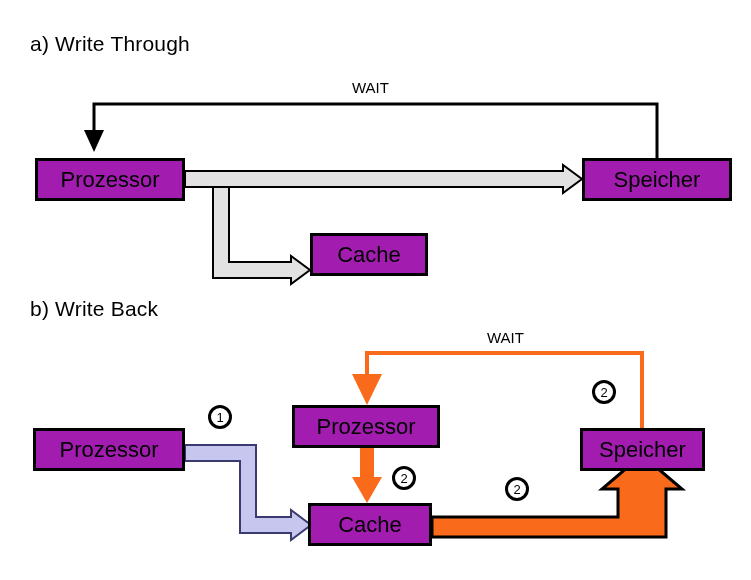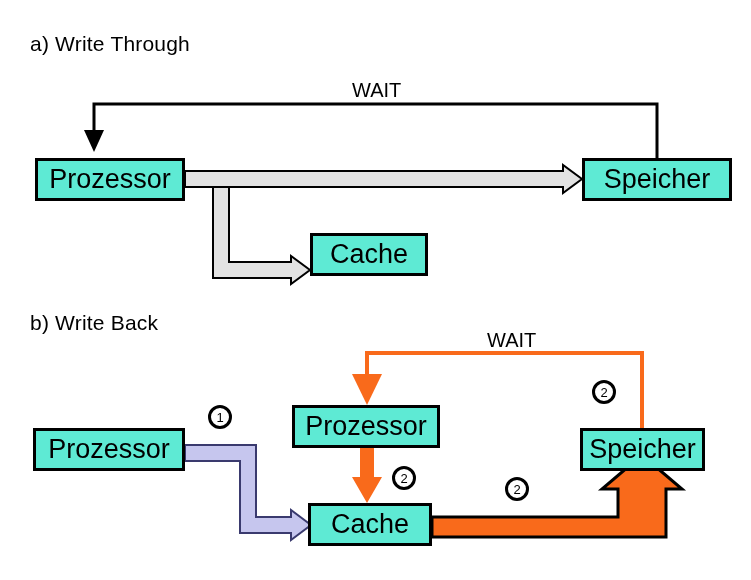--- a/index.html
+++ b/index.html
@@ -1,21 +1,21 @@
 <!DOCTYPE html>
 <html><head>
 <meta charset="utf-8">
 <style>
   html,body{margin:0;padding:0;background:#ffffff;}
   body{width:751px;height:580px;position:relative;font-family:"Liberation Sans",sans-serif;overflow:hidden;}
   #stage{position:absolute;left:0;top:0;width:751px;height:520px;}
   .caption{position:absolute;font-size:21px;color:#000;white-space:nowrap;letter-spacing:0.2px;}
-  .box{position:absolute;box-sizing:border-box;background:#5eead4;border:3px solid #000;
-       display:flex;align-items:center;justify-content:center;font-size:27px;color:#000;z-index:6;}
-  .wlabel{position:absolute;font-size:20px;color:#000;white-space:nowrap;z-index:7;}
+  .box{position:absolute;box-sizing:border-box;background:#a21caf;border:3px solid #000;
+       display:flex;align-items:center;justify-content:center;font-size:22px;color:#000;z-index:6;}
+  .wlabel{position:absolute;font-size:15px;color:#000;white-space:nowrap;z-index:7;}
   .circnum{position:absolute;width:24px;height:24px;border:3px solid #000;border-radius:50%;
            background:#fff;display:flex;align-items:center;justify-content:center;
            font-size:13px;color:#000;z-index:8;box-sizing:border-box;font-weight:normal;}
   svg.layer{position:absolute;left:0;top:0;width:751px;height:580px;z-index:2;}
 </style>
 </head>
 <body>
 
 <div id="stage">
 
@@ -44,21 +44,21 @@
   </div>
 
   <div class="box" style="left:310px; top:233px; width:118px; height:43px;">
     <span>Cache</span>
   </div>
 
   <div class="box" style="left:582px; top:158px; width:150px; height:43px;">
     <span>Speicher</span>
   </div>
 
-  <div class="caption" style="left:30px; top:311px;">b) Write Back</div>
+  <div class="caption" style="left:30px; top:297px;">b) Write Back</div>
 
   <svg class="layer" aria-hidden="true">
 
     <g>
       <path d="M 185,445 L 256,445 L 256,517 L 291,517 L 291,510 L 311,525 L 291,540 L 291,533 L 240,533 L 240,461 L 185,461 Z" fill="#C6C6EE" stroke="#3A3A6E" stroke-width="2" stroke-linejoin="miter"></path>
     </g>
 
     <g>
       <path d="M 642,428 L 642,353 L 367,353 L 367,383" fill="none" stroke="#F96A1B" stroke-width="4"></path>
       <polygon points="367,405 352,374 382,374" fill="#F96A1B"></polygon>

